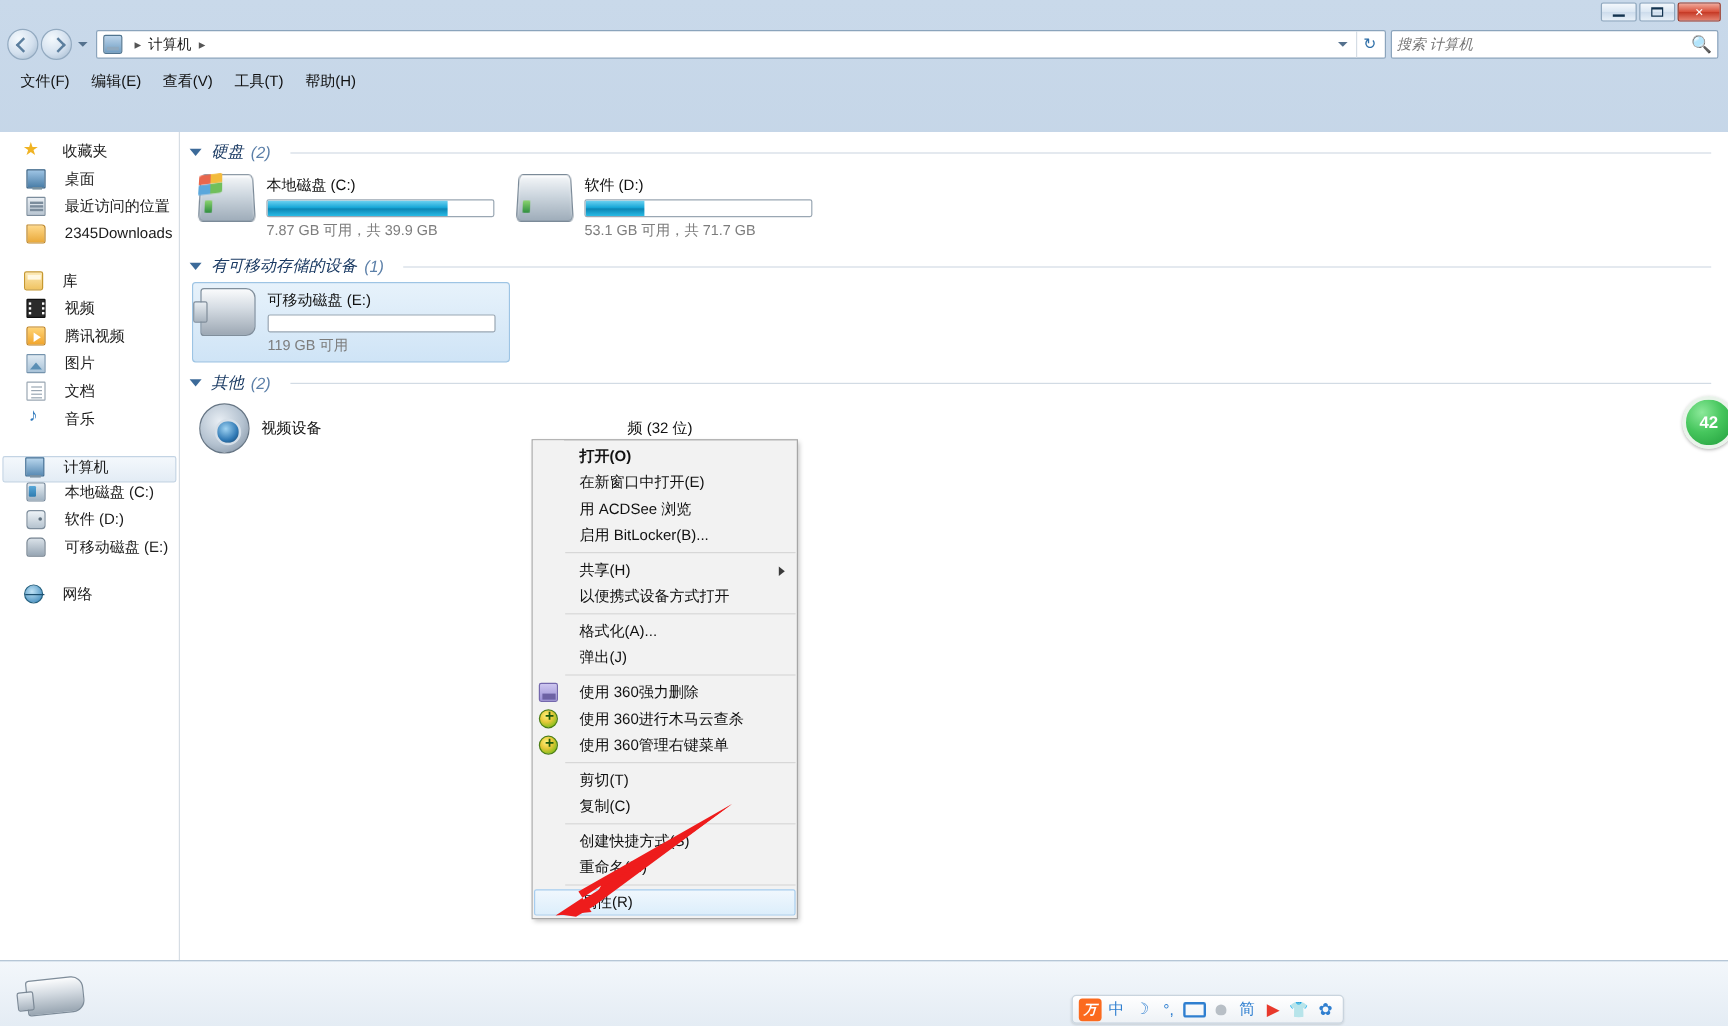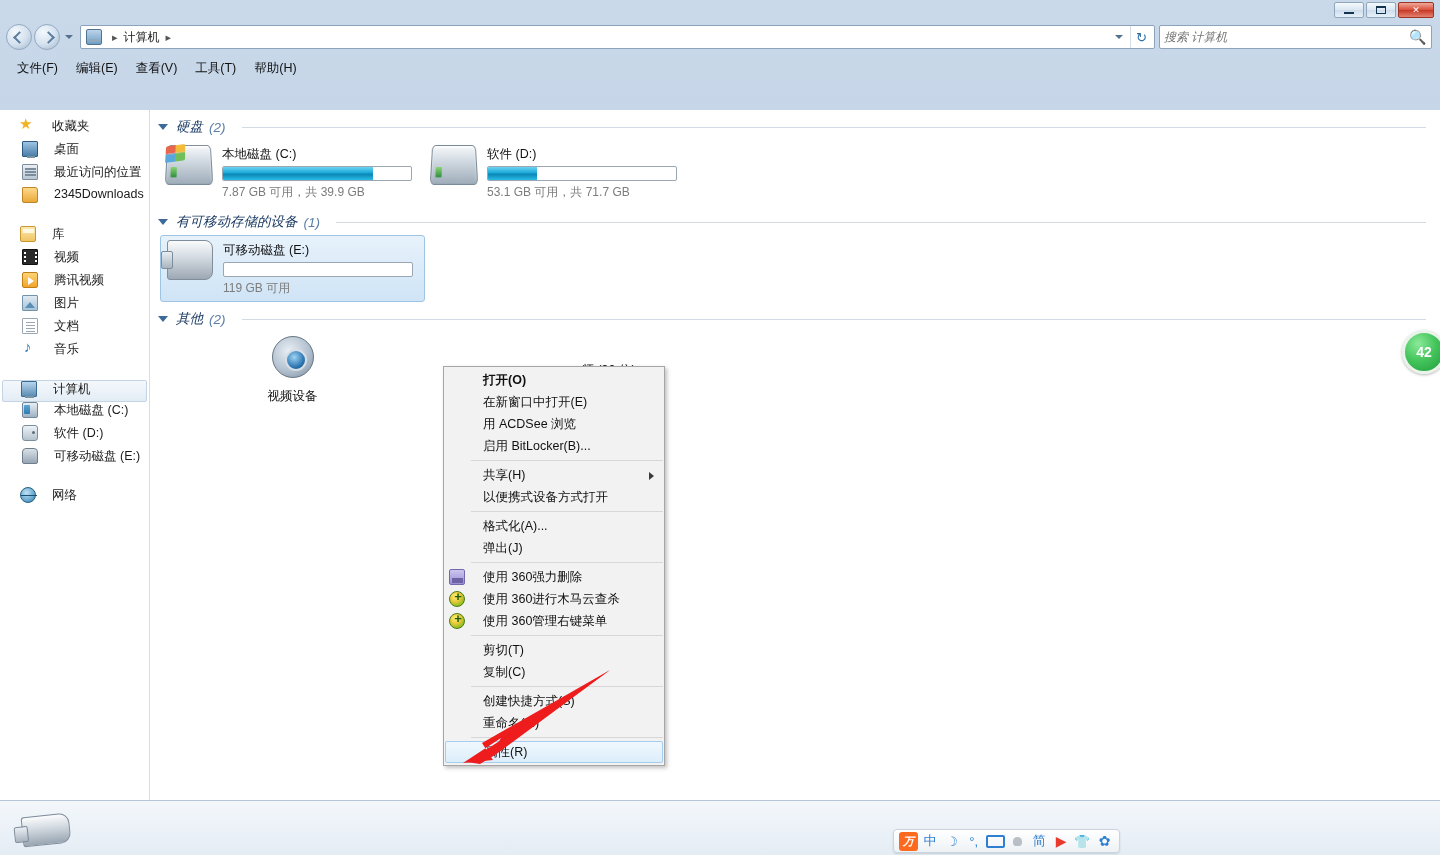--- a/index.html
+++ b/index.html
@@ -267,21 +267,21 @@
   .drivetext { padding-top:2px; }
   .drivename { font-size:12.5px; color:#111; margin-bottom:3px; }
   .bar {
     width:190px; height:15px; background:#fff;
     border:1px solid #9aa7b3; border-radius:2px; overflow:hidden;
   }
   .barfill { height:100%; background:linear-gradient(180deg,#6fd3f2 0%,#18a8d8 45%, #0b86b5 55%, #29bbe5 100%); }
   .drivesub { font-size:12px; color:#7c7c7c; margin-top:3px; }
 
   .otherrow { display:flex; padding-left:10px; align-items:center; gap:10px;}
-  .otheritem { display:flex; align-items:center; gap:10px; width:265px; padding:4px 6px;flex-direction:column;}
+  .otheritem { display:flex; align-items:center; gap:10px; width:265px; padding:4px 6px;}
   .otherlabel { font-size:12.5px; color:#111; }
 
   
   .ctxmenu {
     position:absolute; left:293px; top:256px; width:222px;
     background:#f2f2f2;
     border:1px solid #a6a6a6;
     box-shadow:2px 2px 4px rgba(0,0,0,.25);
     padding:2px 0;
     font-size:12.5px; color:#111;

